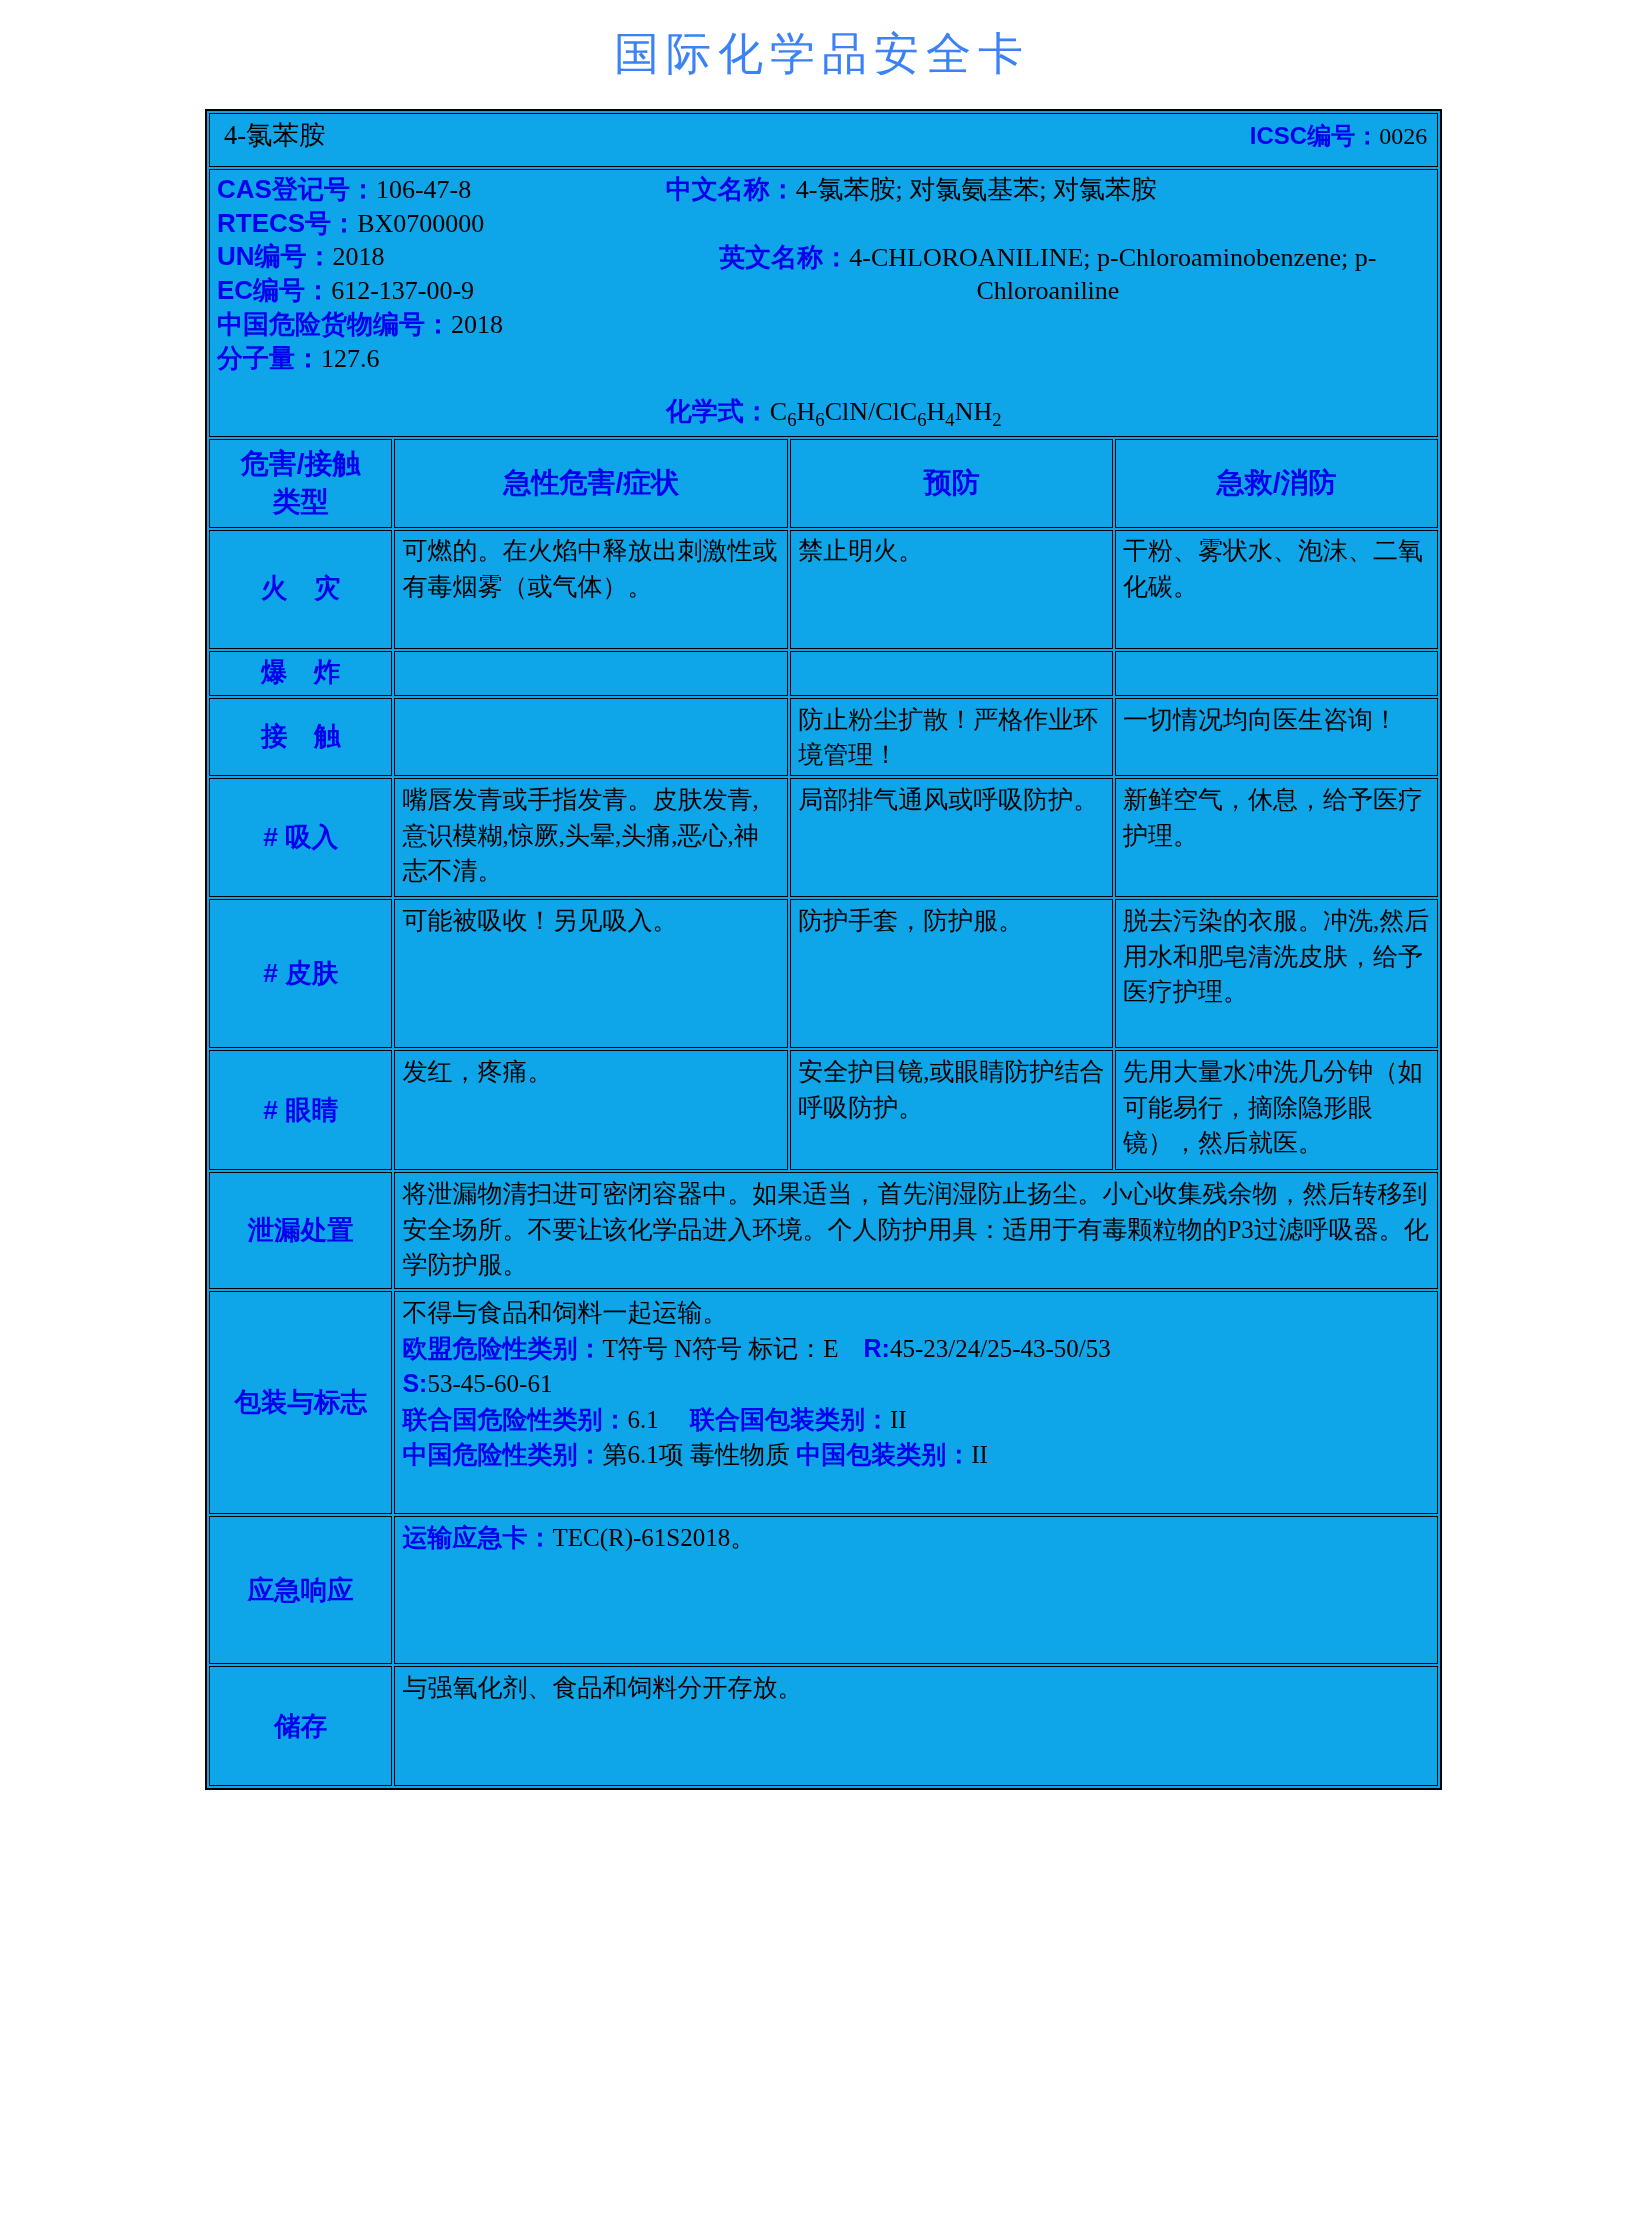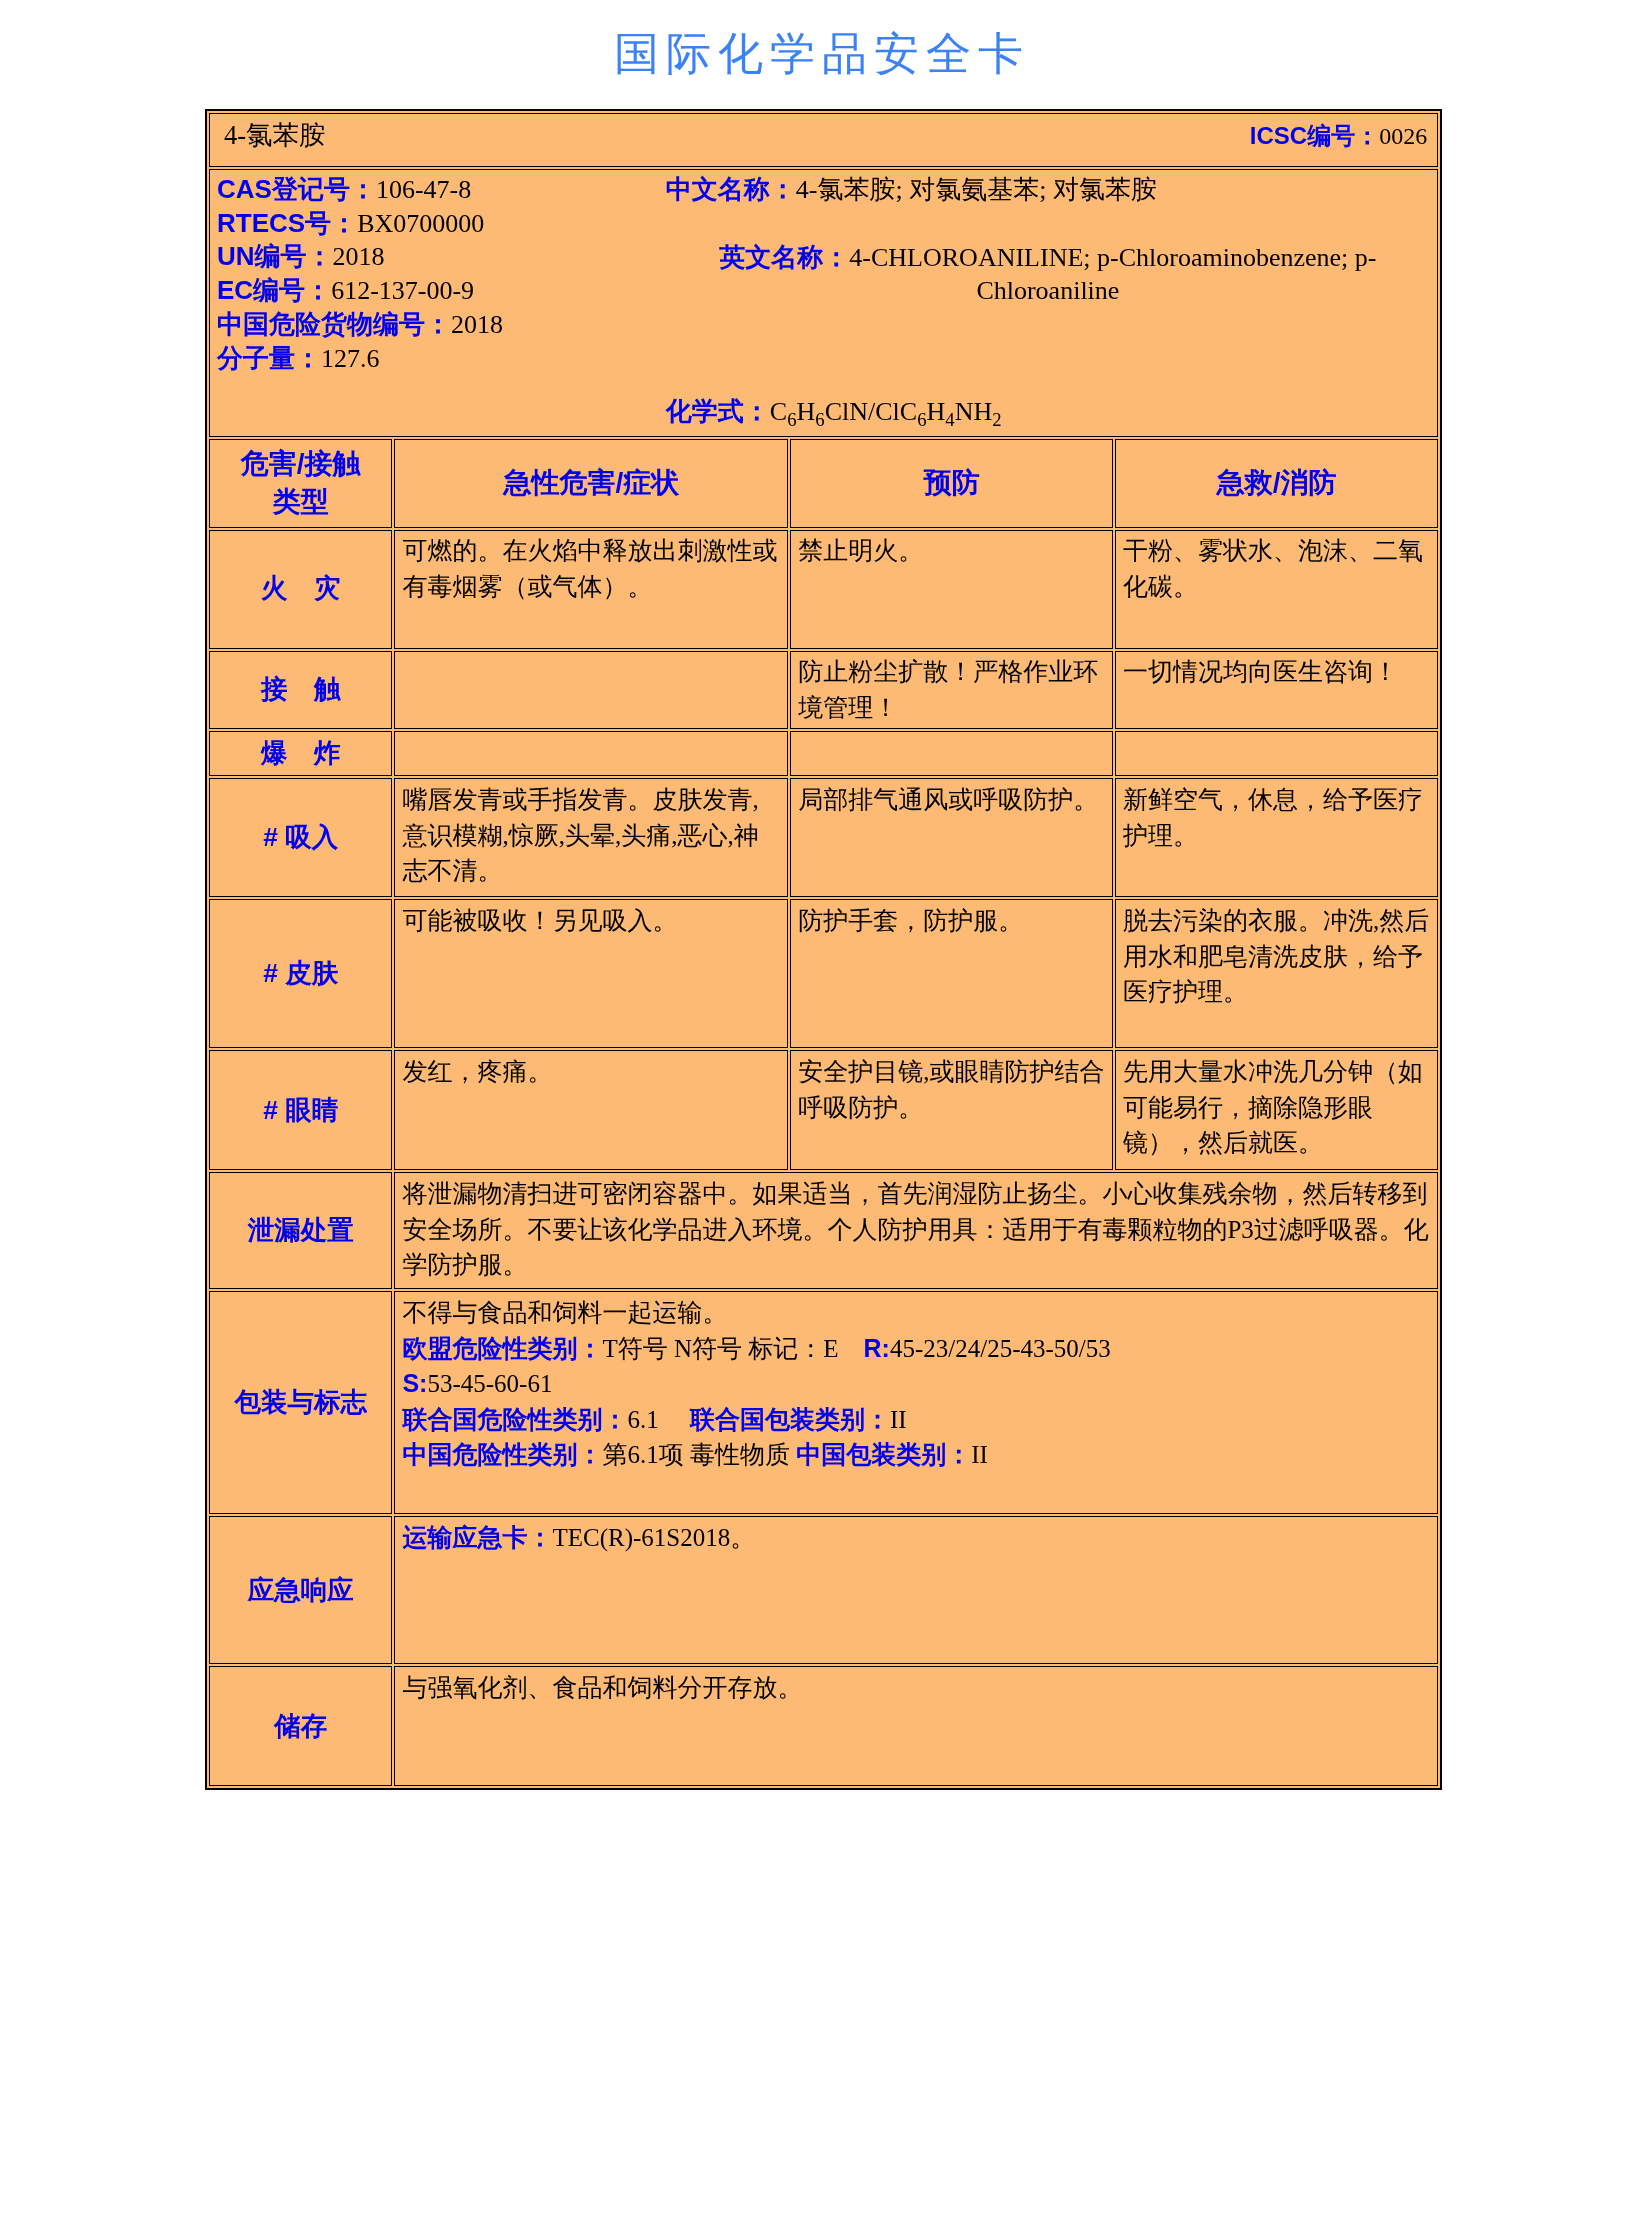--- a/index.html
+++ b/index.html
@@ -9,21 +9,21 @@
   }
   .page-title{
     margin:24px 0 25px 0;text-align:center;
     font-family:"Liberation Serif",serif;font-weight:normal;
     font-size:45px;letter-spacing:7px;color:#3b82f6;
   }
   .card{margin-left:205px;width:1237px;}
   table.main{
     width:100%;table-layout:fixed;
     border-collapse:separate;border-spacing:2.8px;
-    border:2.1px solid #000;background:#fdba74;
+    border:2.1px solid #000;background:#0ea5e9;
   }
   td{
     border:1.4px solid #000;vertical-align:top;
     padding:2.8px 7px;font-size:25px;line-height:1.42;
     overflow:hidden;word-break:break-word;
   }
   
   .lblb,.blue-seg{
     color:#0000ee;font-family:"Liberation Sans",sans-serif;font-weight:bold;
   }
@@ -110,32 +110,32 @@
     <td class="hc">急救/消防</td>
   </tr>
 
   <tr style="height:119px">
     <td class="lc">火　灾</td>
     <td class="cc">可燃的。在火焰中释放出刺激性或有毒烟雾（或气体）。</td>
     <td class="cc">禁止明火。</td>
     <td class="cc">干粉、雾状水、泡沫、二氧化碳。</td>
   </tr>
 
+  <tr style="height:43px">
+    <td class="lc">爆　炸</td>
+    <td class="cc"></td>
+    <td class="cc"></td>
+    <td class="cc"></td>
+  </tr>
+
   <tr style="height:78px">
     <td class="lc">接　触</td>
     <td class="cc"></td>
     <td class="cc">防止粉尘扩散！严格作业环境管理！</td>
     <td class="cc">一切情况均向医生咨询！</td>
-  </tr>
-
-  <tr style="height:43px">
-    <td class="lc">爆　炸</td>
-    <td class="cc"></td>
-    <td class="cc"></td>
-    <td class="cc"></td>
   </tr>
 
   <tr style="height:119px">
     <td class="lc"># 吸入</td>
     <td class="cc">嘴唇发青或手指发青。皮肤发青,意识模糊,惊厥,头晕,头痛,恶心,神志不清。</td>
     <td class="cc">局部排气通风或呼吸防护。</td>
     <td class="cc">新鲜空气，休息，给予医疗护理。</td>
   </tr>
 
   <tr style="height:149px">

